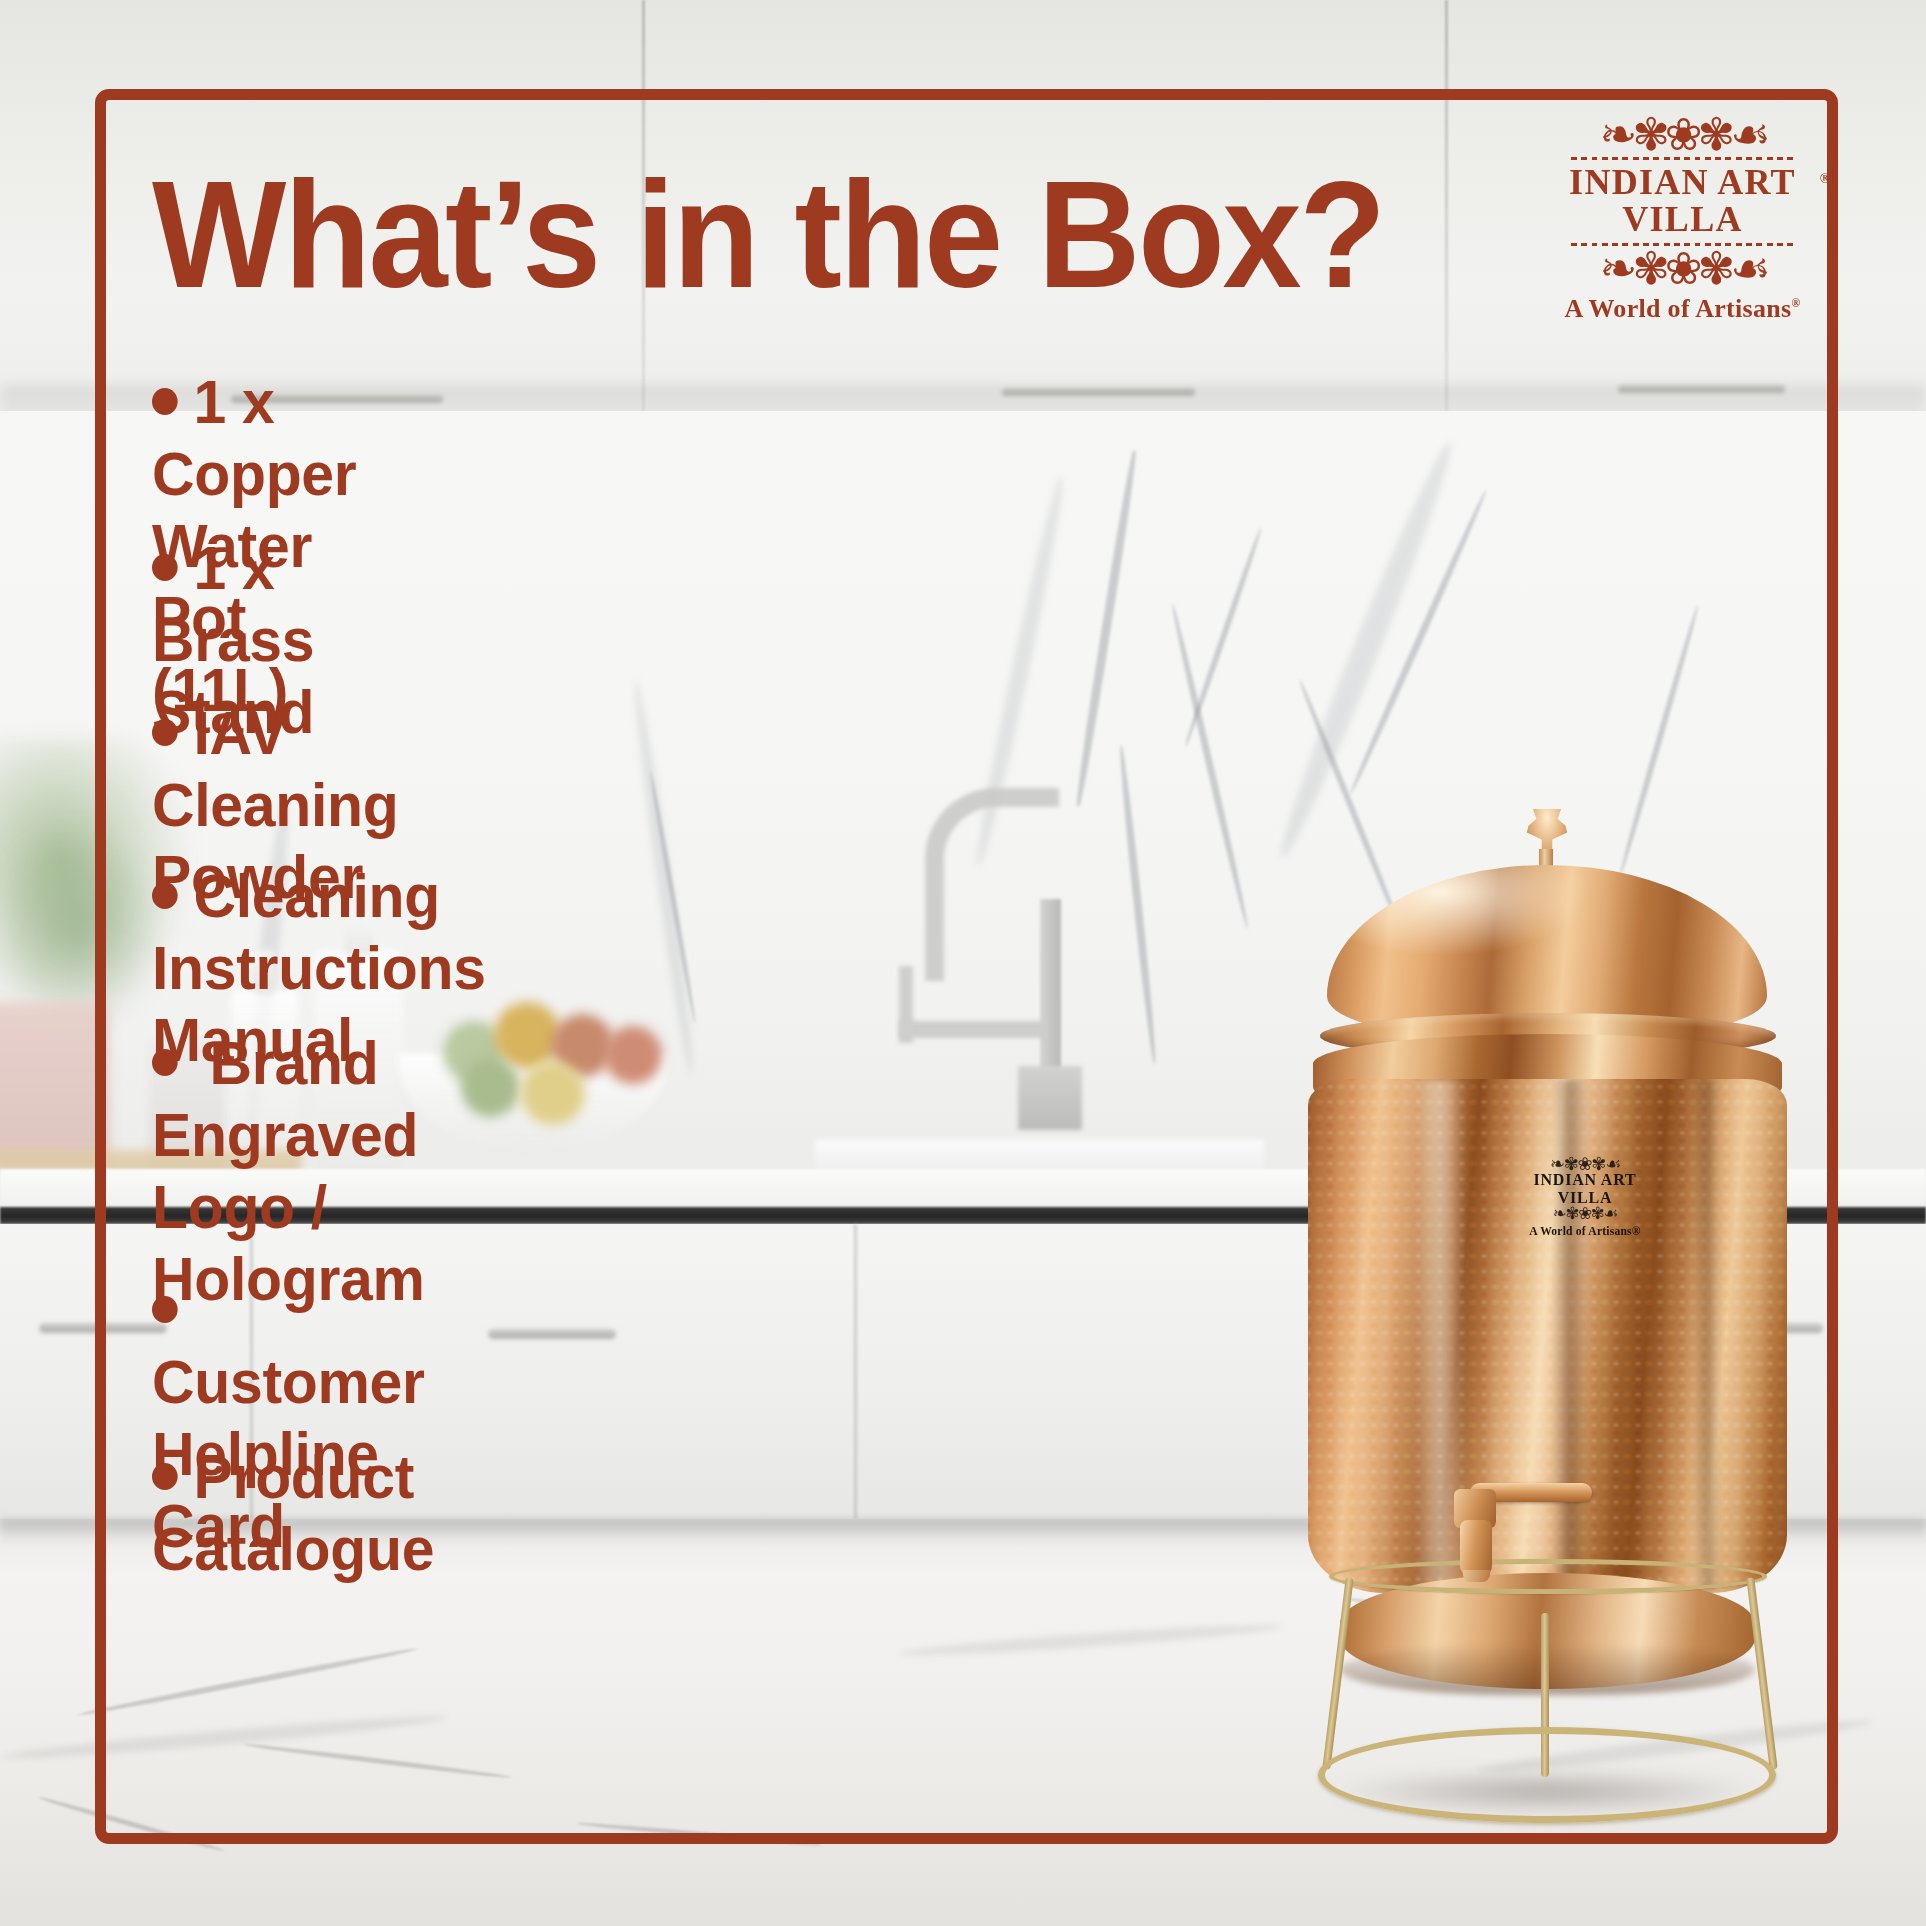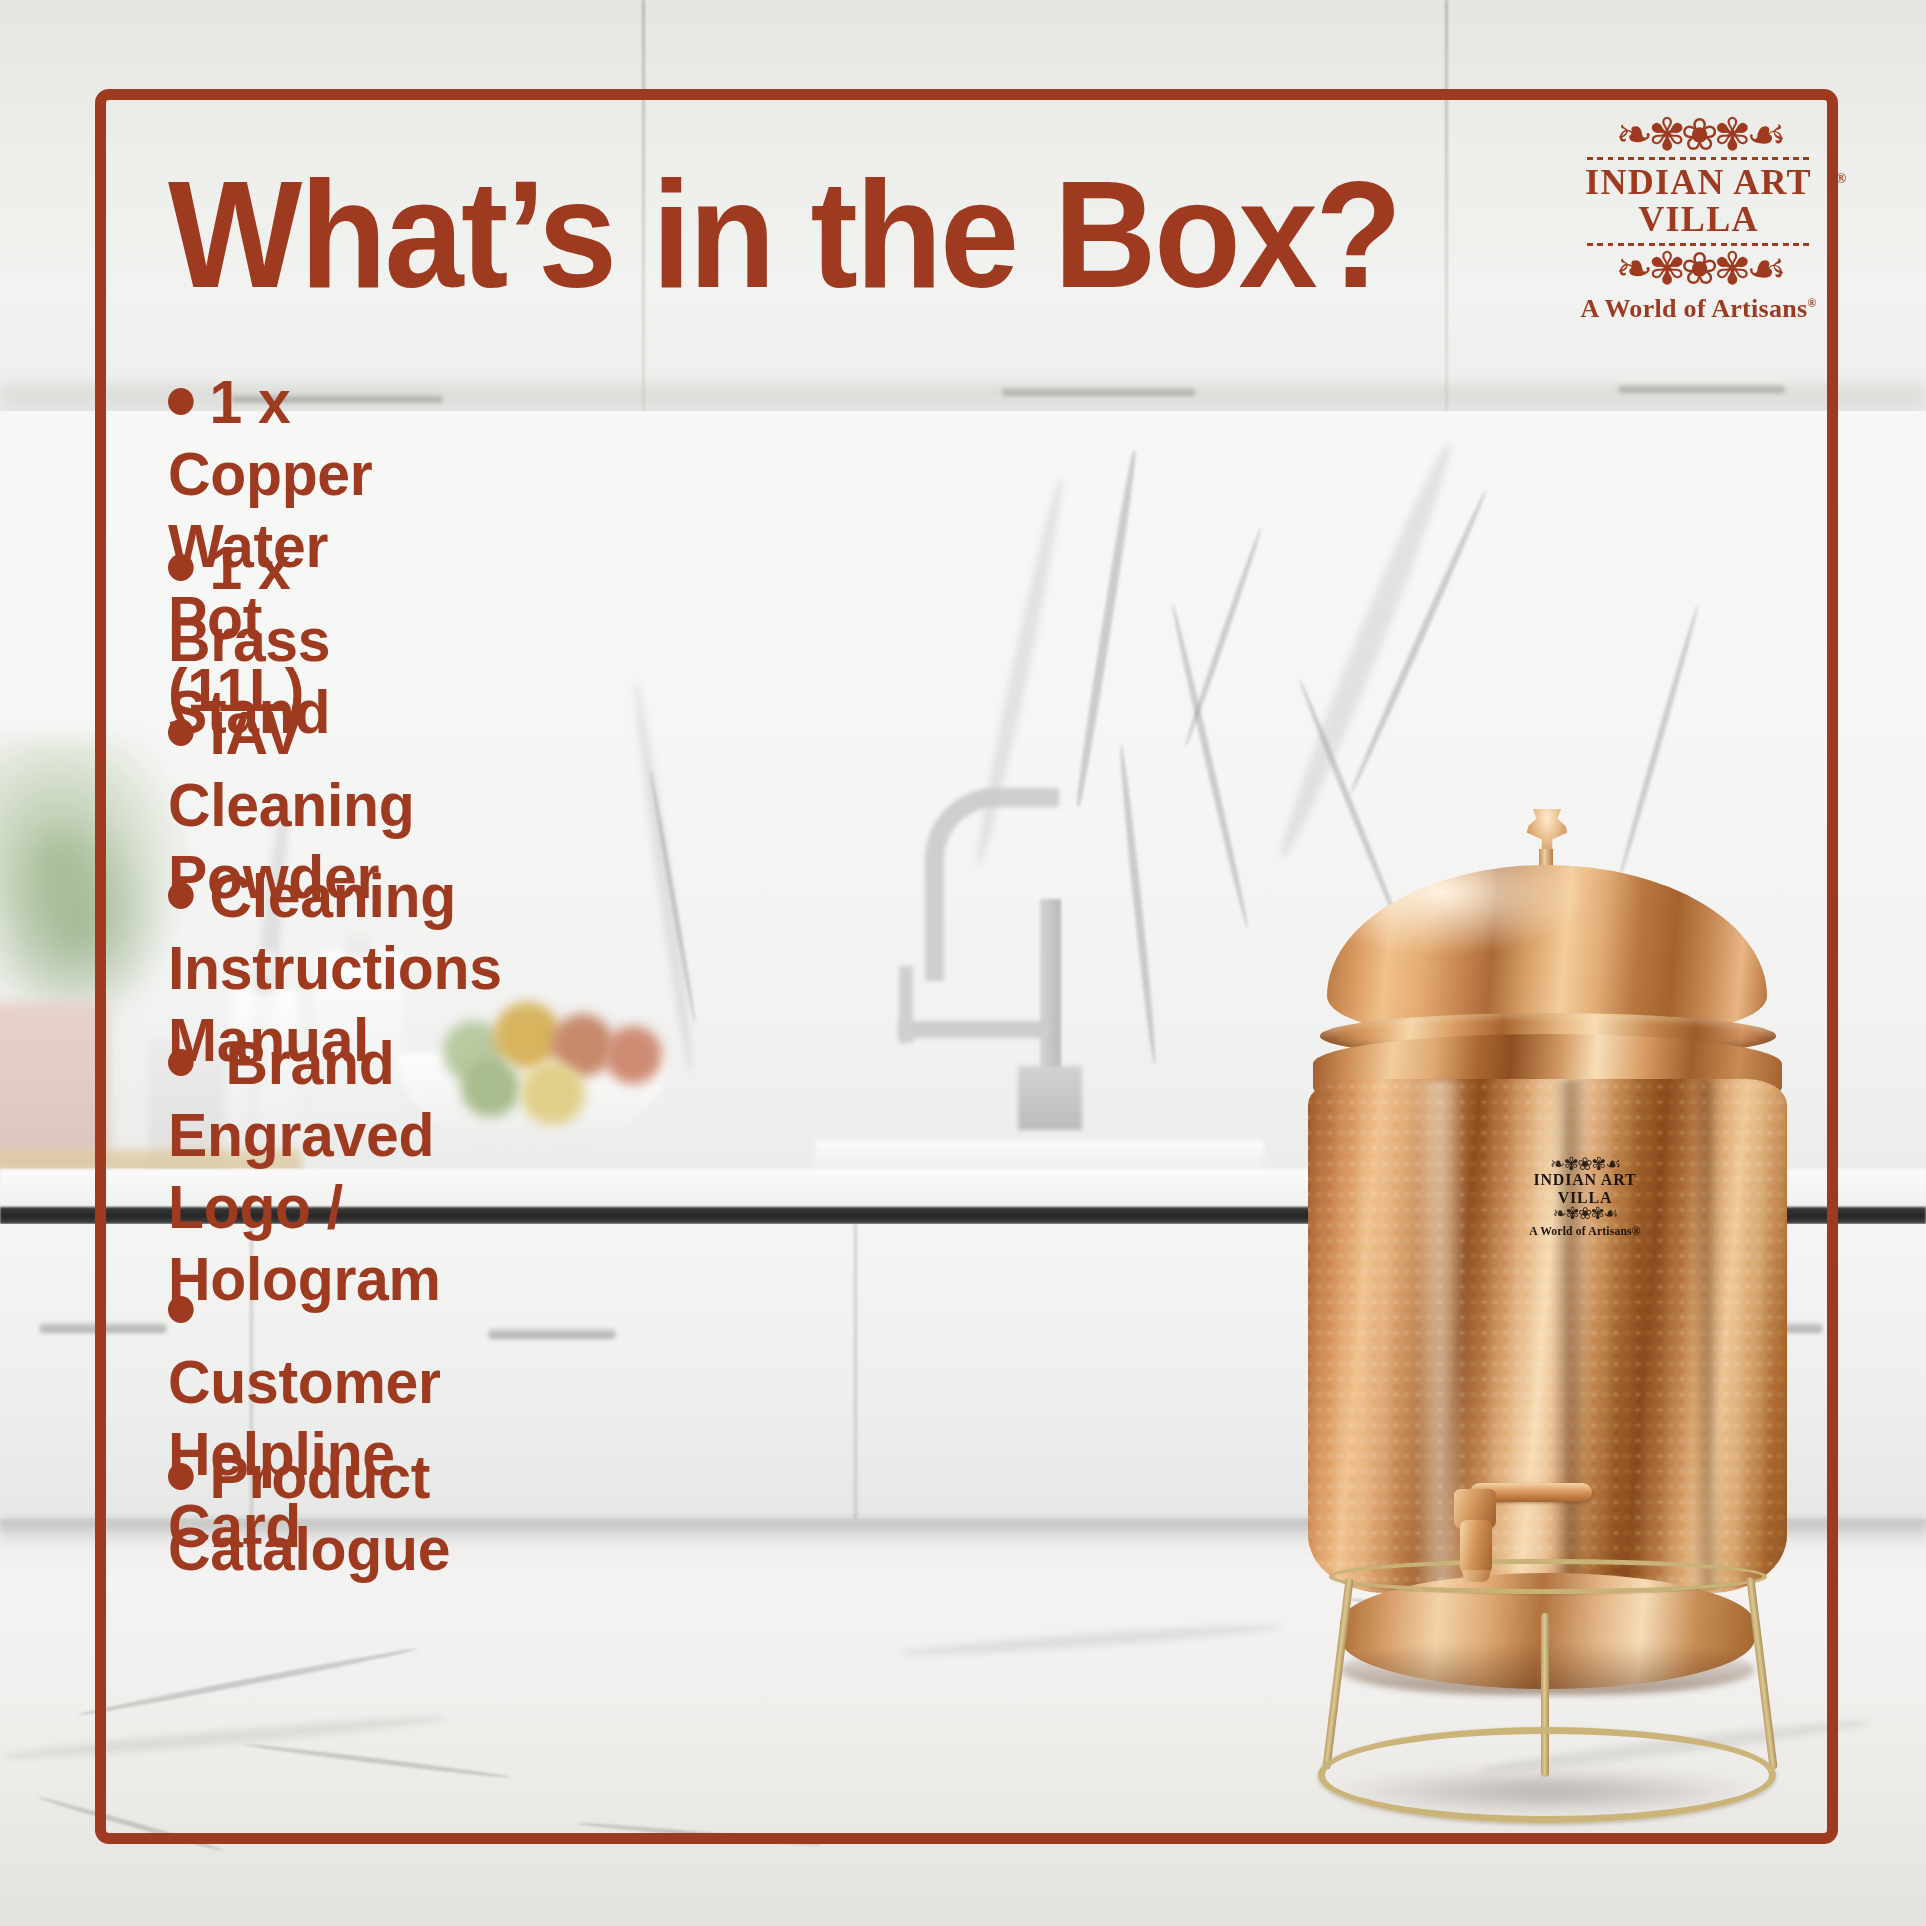--- a/index.html
+++ b/index.html
@@ -347,21 +347,21 @@
   
   #frame{
     position:absolute;
     left:95px; top:89px; width:1743px; height:1755px;
     border:11px solid var(--brand, #9E3A20);
     border-radius:14px;
     pointer-events:none;
   }
 
   
-  #content{ position:absolute; left:16px; top:0; width:1813px; height:1926px;padding-left:48px; }
+  #content{ position:absolute; left:0; top:0; width:1813px; height:1926px;padding-left:48px; }
 
   #title{
     position:absolute; left:152px; top:153px;
     font-family:"Liberation Sans", sans-serif;
     font-weight:700;
     font-size:153px;
     line-height:161px;
     letter-spacing:-2.6px;
     color:#9E3A20;
     transform:scaleX(.93);

